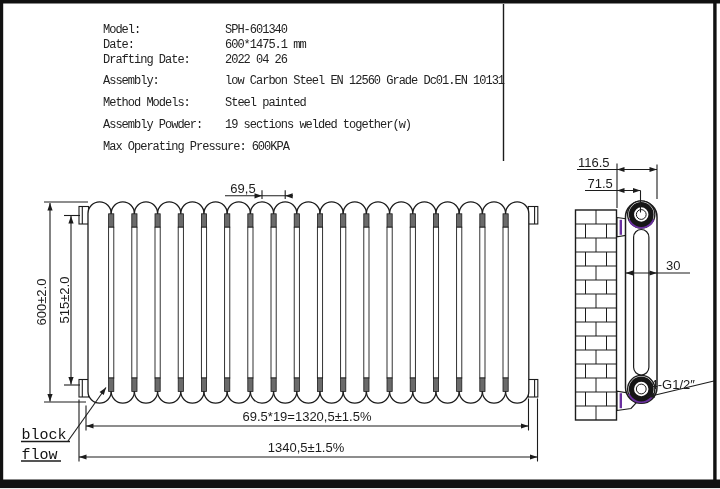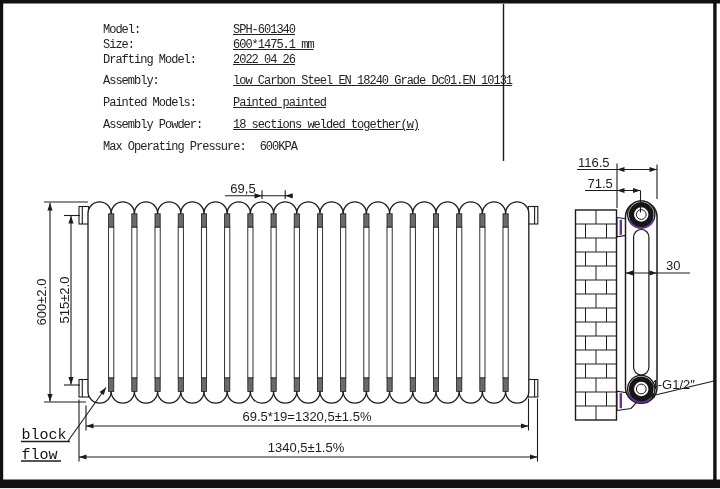--- a/index.html
+++ b/index.html
@@ -5,41 +5,41 @@
   html,body{margin:0;padding:0;background:#e8e8e8;}
   .sheet{
     position:relative;width:720px;height:488px;background:#ffffff;
     overflow:hidden;font-family:"Liberation Sans",sans-serif;
   }
   
   .title-block{position:absolute;left:0;top:0;width:500px;height:165px;}
   .trow{position:absolute;left:103px;white-space:nowrap;
         font-family:"Liberation Mono",monospace;font-size:12px;
         letter-spacing:-1px;color:#222;}
-  .tvalue{position:absolute;left:130px;text-decoration:underline;}
-  .tvalue-inline{margin-left:14px;}
+  .tvalue{position:absolute;left:122px;}
+  .tvalue-inline{margin-left:6px;}
   svg{position:absolute;left:0;top:0;}
   .ln{stroke:#1c1c1c;stroke-width:1.1;fill:none;}
   .thick{stroke-width:1.4;}
   .dim{font-family:"Liberation Sans",sans-serif;font-size:13px;fill:#1c1c1c;}
   .mono{font-family:"Liberation Mono",monospace;font-size:15px;fill:#111;}
   .arrow{fill:#1c1c1c;stroke:none;}
 </style>
 </head>
 <body>
 
 <div class="sheet">
 
   <div class="title-block">
     <div class="trow" style="top:23px"><span>Model:</span><span class="tvalue">SPH-601340</span></div>
-    <div class="trow" style="top:38px"><span>Size:</span><span class="tvalue">600*1475.1 mm</span></div>
-    <div class="trow" style="top:53px"><span>Drafting Model:</span><span class="tvalue">2022 04 26</span></div>
-    <div class="trow" style="top:74px"><span>Assembly:</span><span class="tvalue">low Carbon Steel  EN 18240 Grade Dc01.EN 10131</span></div>
-    <div class="trow" style="top:96px"><span>Painted Models:</span><span class="tvalue">Painted painted</span></div>
-    <div class="trow" style="top:118px"><span>Assembly Powder:</span><span class="tvalue">18 sections welded together(w)</span></div>
+    <div class="trow" style="top:38px"><span>Date:</span><span class="tvalue">600*1475.1 mm</span></div>
+    <div class="trow" style="top:53px"><span>Drafting Date:</span><span class="tvalue">2022 04 26</span></div>
+    <div class="trow" style="top:74px"><span>Assembly:</span><span class="tvalue">low Carbon Steel  EN 12560 Grade Dc01.EN 10131</span></div>
+    <div class="trow" style="top:96px"><span>Method Models:</span><span class="tvalue">Steel painted</span></div>
+    <div class="trow" style="top:118px"><span>Assembly Powder:</span><span class="tvalue">19 sections welded together(w)</span></div>
     <div class="trow" style="top:140px"><span>Max Operating Pressure:</span><span class="tvalue-inline">600KPA</span></div>
   </div>
 
   <svg id="drawing" width="720" height="489" viewBox="0 0 720 489">
 
     <line class="ln thick" x1="503.5" y1="4" x2="503.5" y2="161"></line>
 
     <g>
 
       <g>

